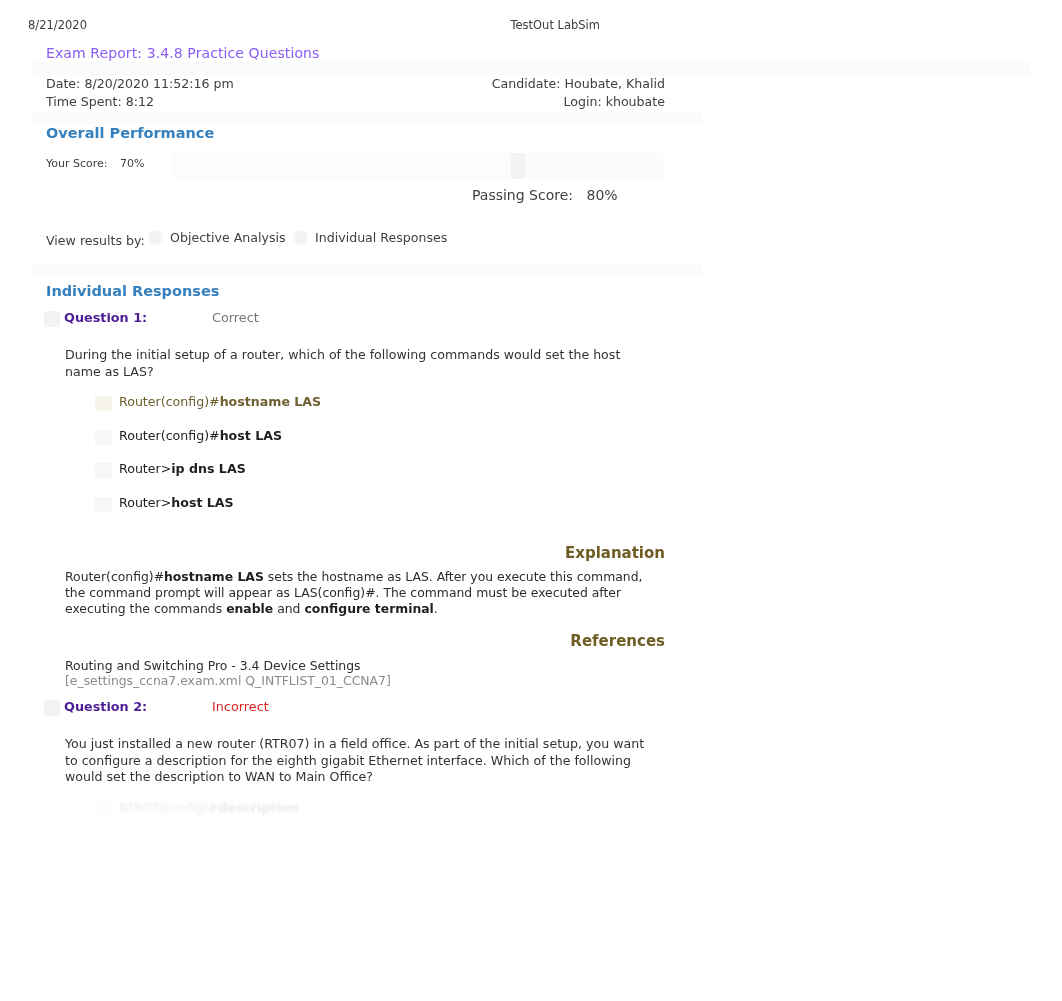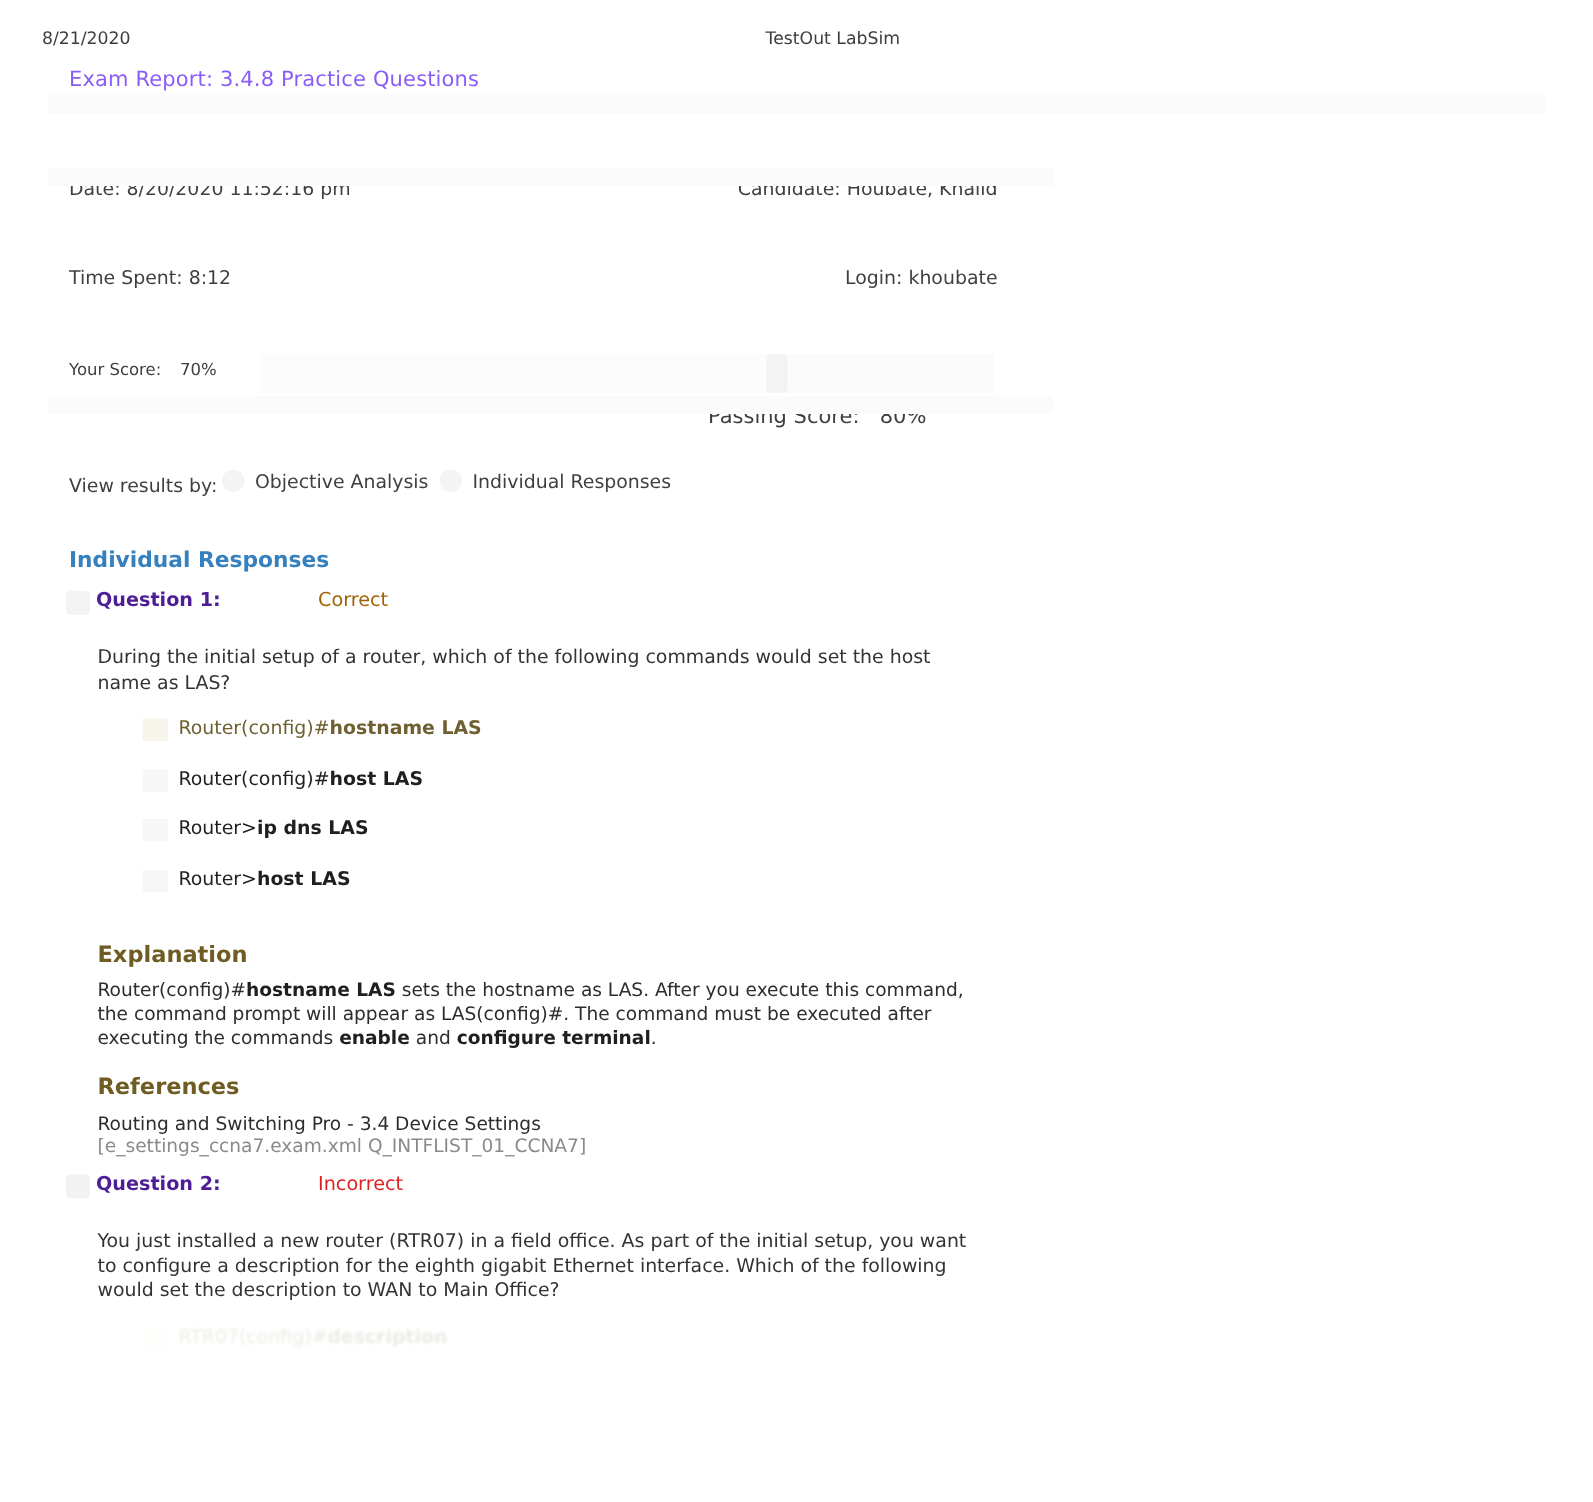--- a/index.html
+++ b/index.html
@@ -56,21 +56,20 @@
     position: relative;
     padding: 4px 0 2px 6px;
     font-size: 12.6px;
     color: #3f3f3f;
   }
   .meta-row {
     display: flex;
     justify-content: space-between;
     line-height: 17px;
     margin-bottom: 1px;
-    margin-top: 42px;
   }
 
   .section-head {
     color: #3580bd;
     font-weight: bold;
     font-size: 14.5px;
     padding-left: 6px;
   }
 
   
@@ -177,21 +176,21 @@
     font-weight: bold;
     font-size: 12.8px;
     color: #4c1d95;
   }
   .q-result {
     position: absolute;
     left: 172px;
     top: 1px;
     font-size: 12.8px;
   }
-  .q-result.correct { color: #a16207; }
+  .q-result.correct { color: #737373; }
   .q-result.incorrect { color: #dd2222; }
 
   .q-text {
     padding-left: 25px;
     padding-right: 18px;
     font-size: 12.6px;
     line-height: 16.5px;
     color: #333333;
     margin-top: 12px;
   }
@@ -224,20 +223,21 @@
   .option.chosen .opt-text { color: #6e6030; }
   .option .opt-text b { font-weight: bold; }
 
   
   .sub-head {
     color: #6e5c22;
     font-weight: bold;
     font-size: 15px;
     padding-left: 25px;
     margin-top: 16px;
+    text-align: right;
   }
   .body-text {
     padding-left: 25px;
     padding-right: 22px;
     font-size: 12.4px;
     line-height: 15.8px;
     color: #2d2d2d;
     margin-top: 7px;
   }
   .body-text b { font-weight: bold; color: #1f1f1f; }
@@ -296,20 +296,21 @@
       <span>
         <span>Login:</span>
         <span>khoubate</span>
       </span>
     </div>
   </div>
 
   <div class="faint-band" style="top:70px;left:-8px;width:670px;height:12px;"></div>
 
   <div class="perf">
+    <div class="section-head">Overall Performance</div>
 
     <div class="your-score">
       <span class="lbl">Your Score:</span>
       <span>70%</span>
     </div>
 
     <div class="score-track">
       <div class="score-fill"></div>
       <div class="score-marker"></div>
     </div>

